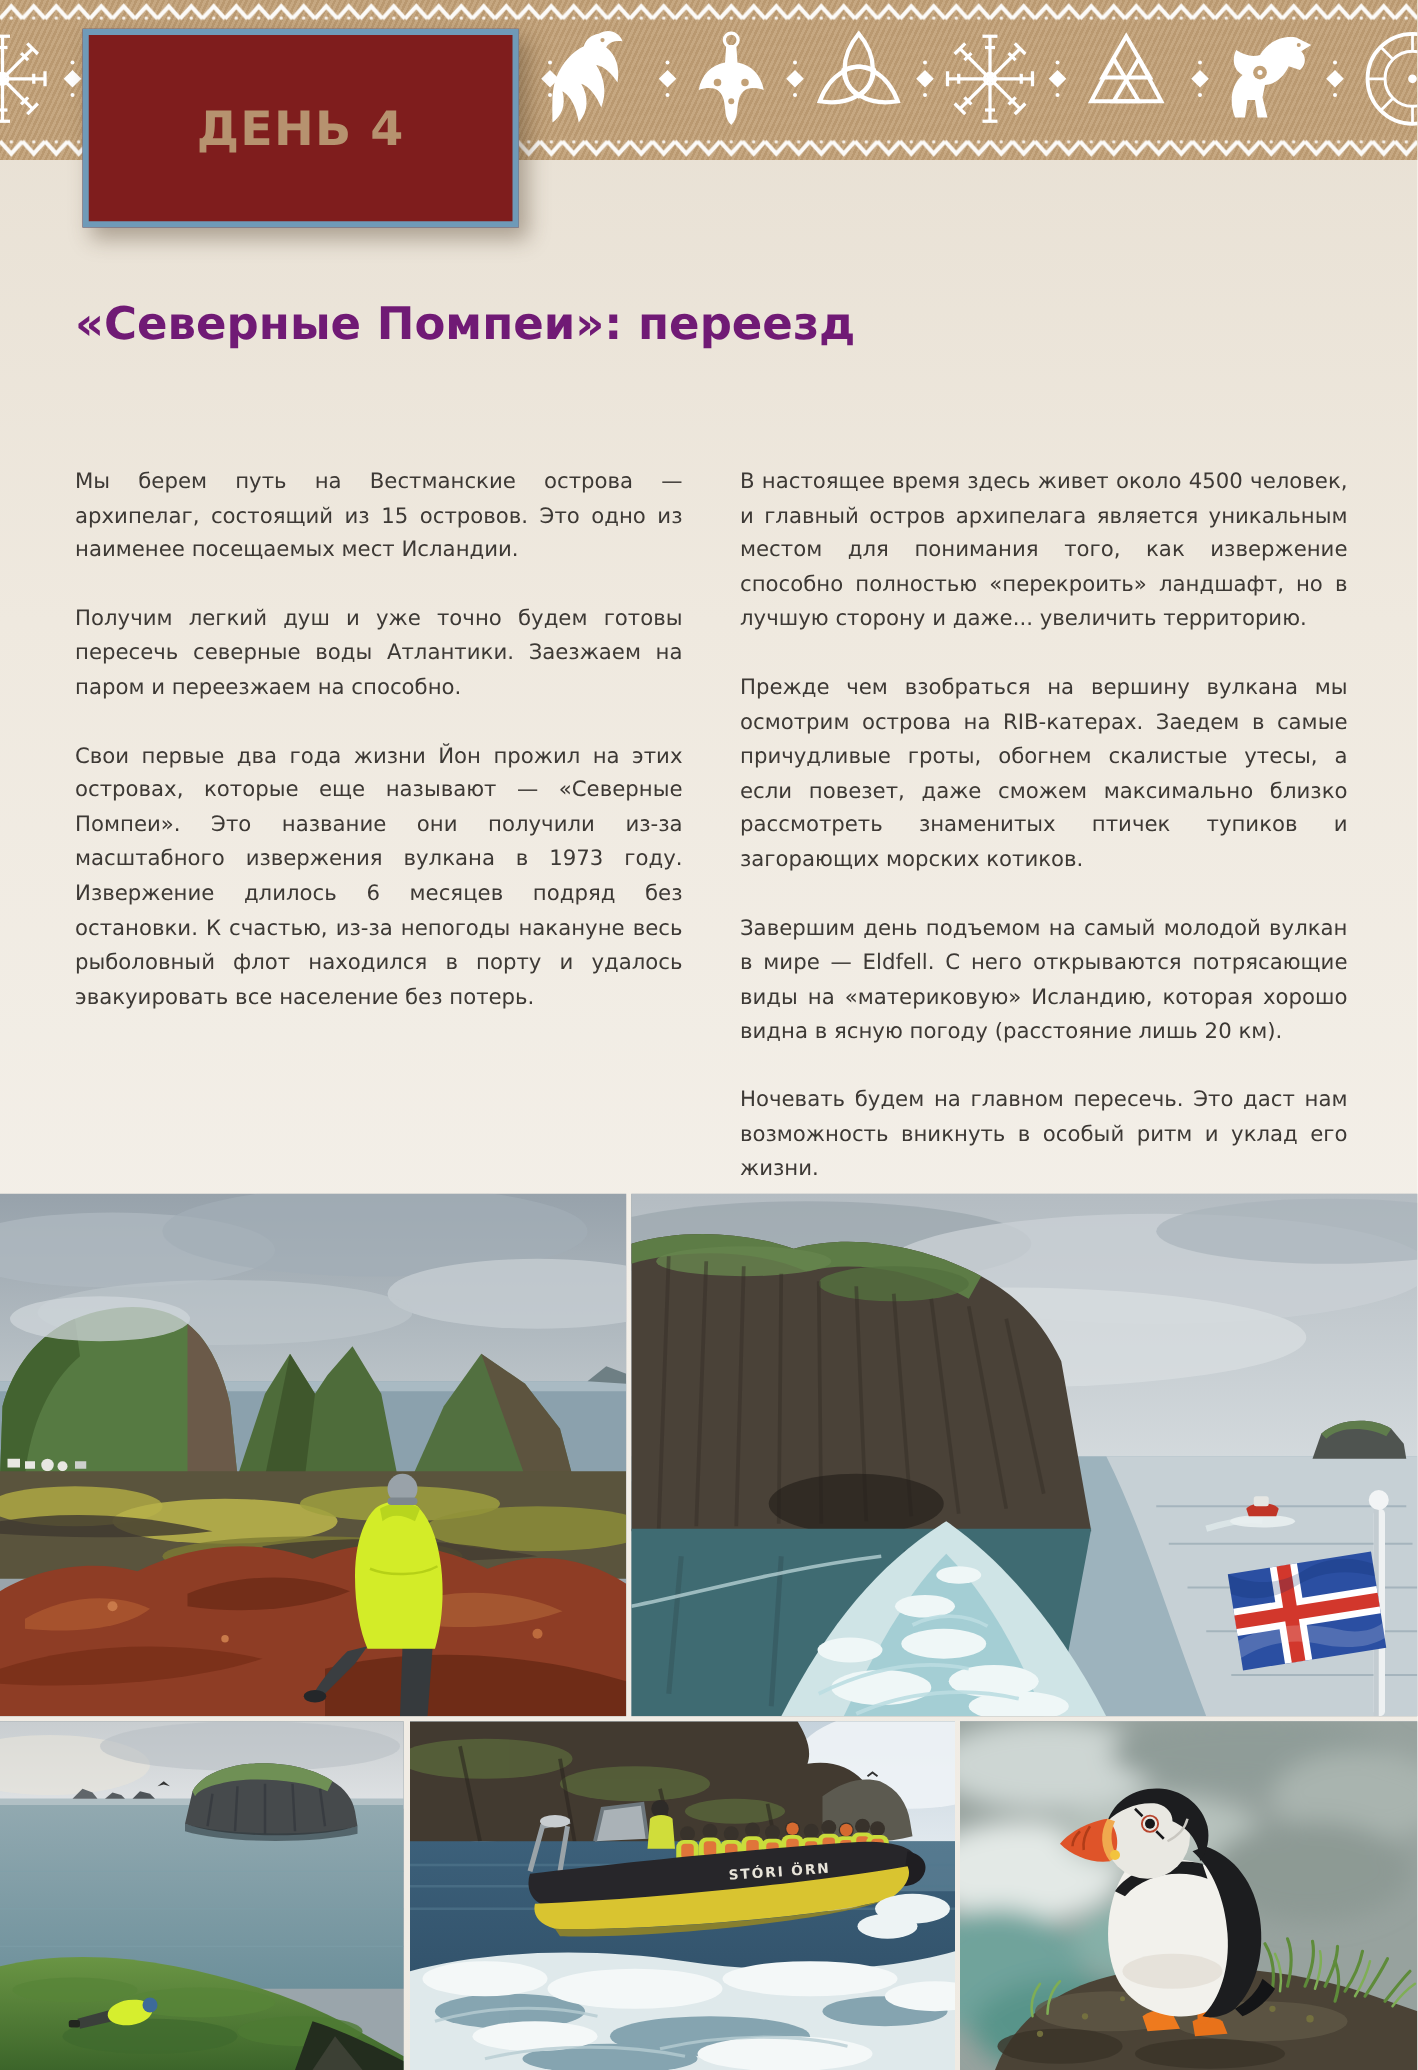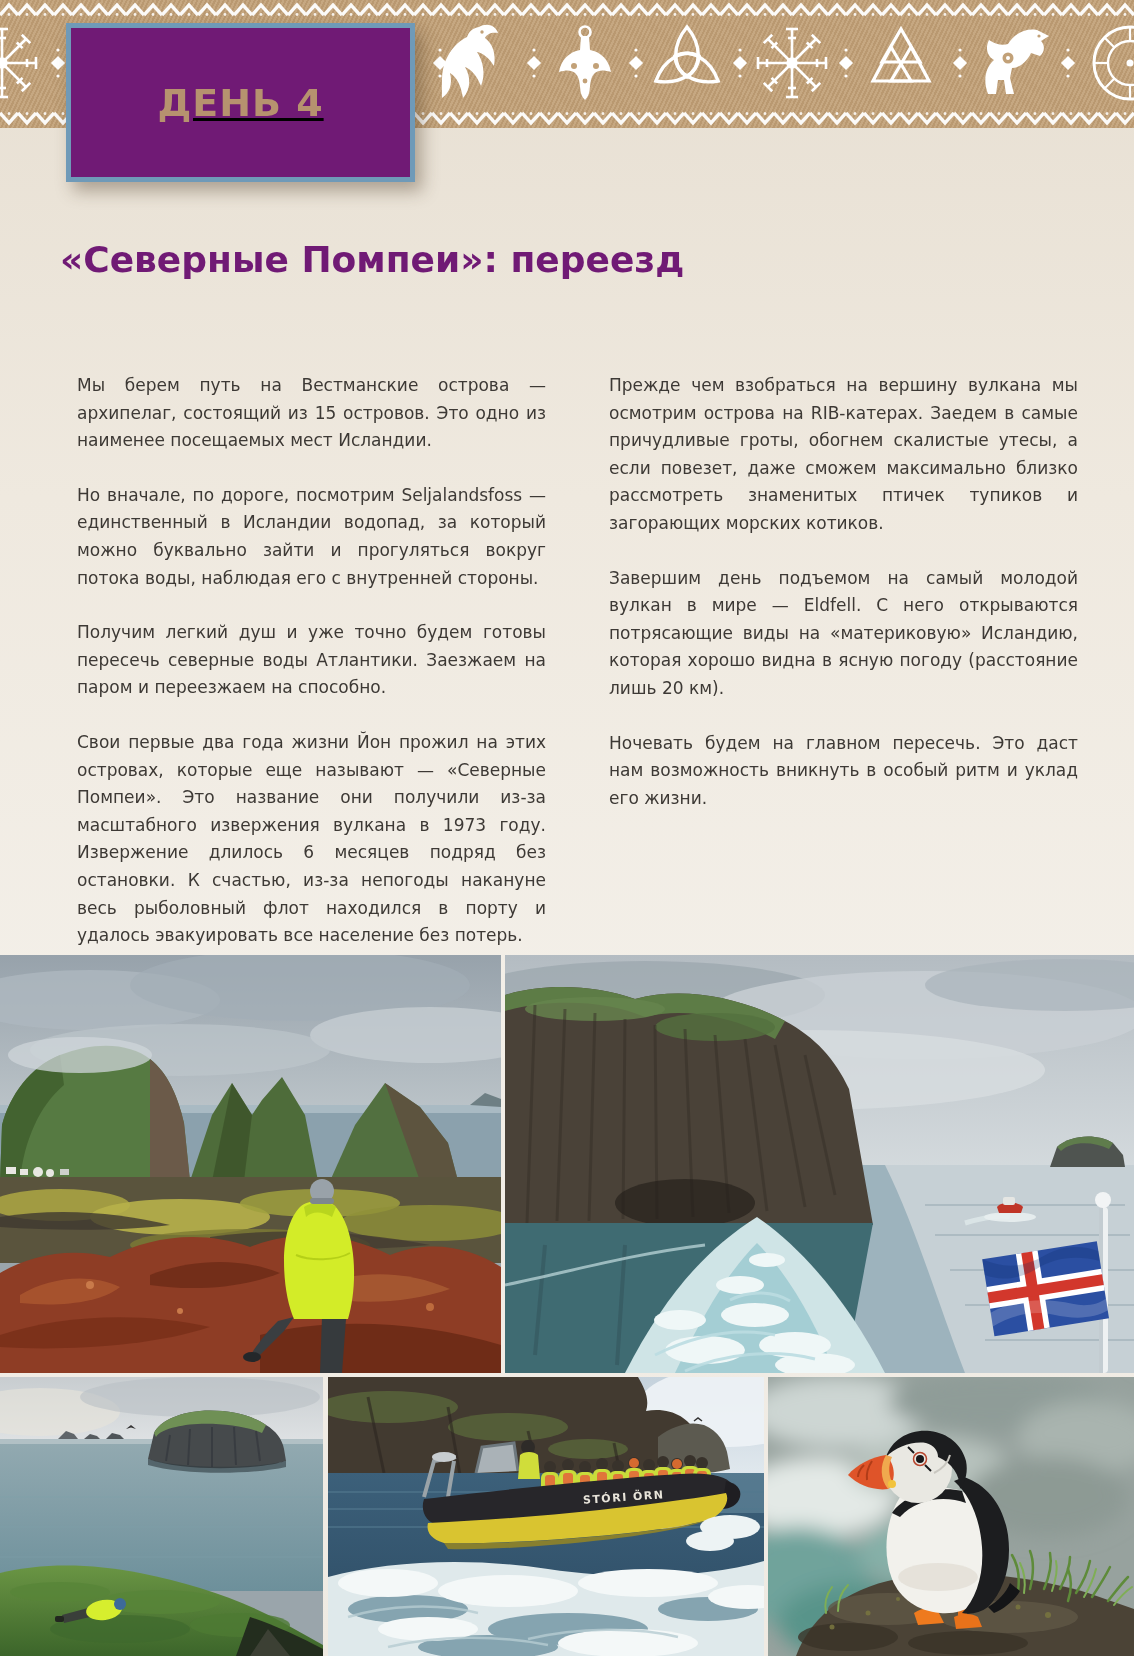--- a/index.html
+++ b/index.html
@@ -16,36 +16,36 @@
     background-image:repeating-linear-gradient(115deg,rgba(255,255,255,.07) 0 2px,rgba(122,92,58,.12) 2px 4px);
   }
   .band svg{display:block;}
   .zz{position:absolute;left:0;width:1134px;height:18px;}
   .zz.top{top:0;}
   .zz.bot{bottom:0;transform:scaleY(-1);}
   .sym{position:absolute;top:0;height:128px;width:1134px;pointer-events:none;}
   
   .day-card{
     position:absolute;left:66px;top:23px;width:339px;height:149px;
-    background:#701a75;border:5px solid #6f9ab8;
+    background:#7f1d1d;border:5px solid #6f9ab8;
     box-shadow:7px 9px 16px rgba(74,56,35,.38);
-    display:flex;align-items:center;justify-content:center;z-index:6;text-decoration:underline;
+    display:flex;align-items:center;justify-content:center;z-index:6;
   }
   .day-card span{
     font-size:38px;font-weight:bold;color:#b6926f;letter-spacing:1px;
   }
   
   .title{
     position:absolute;left:60px;top:234px;margin:0;width:760px;
     font-size:36px;line-height:52px;font-weight:bold;color:#701a75;
   }
   
   .col{position:absolute;top:372px;width:486px;text-align:justify;
        font-size:17px;line-height:27.6px;color:#3d3935;}
-  .col p{margin:0 0 27px 17px;}
+  .col p{margin:0 0 27px 0;}
   .col.left{left:60px;}
   .col.right{left:592px;}
   
   .photo{position:absolute;overflow:hidden;background:#9aa5ab;}
   .photo svg{display:block;width:100%;height:100%;}
   .photo1{left:0;top:955px;width:501px;height:418px;}
   .photo2{left:505px;top:955px;width:629px;height:418px;}
   .photo3{left:0;top:1377px;width:323px;height:279px;}
   .photo4{left:328px;top:1377px;width:436px;height:279px;}
   .photo5{left:768px;top:1377px;width:366px;height:279px;}
@@ -176,25 +176,25 @@
   <div class="day-card">
     <span>ДЕНЬ 4</span>
   </div>
 
   <h1 class="title">
     <span>«Северные Помпеи»: переезд</span><br>
   </h1>
 
   <section class="col left">
     <p>Мы берем путь на Вестманские острова — архипелаг, состоящий из 15 островов. Это одно из наименее посещаемых мест Исландии.</p>
-    <p>Но вначале, по дороге, посмотрим Seljalandsfoss — единственный в Исландии водопад, за который можно буквально зайти и прогуляться вокруг потока воды, наблюдая его с внутренней стороны.</p>
     <p>Получим легкий душ и уже точно будем готовы пересечь северные воды Атлантики. Заезжаем на паром и переезжаем на способно.</p>
     <p>Свои первые два года жизни Йон прожил на этих островах, которые еще называют — «Северные Помпеи». Это название они получили из-за масштабного извержения вулкана в 1973 году. Извержение длилось 6 месяцев подряд без остановки. К счастью, из-за непогоды накануне весь рыболовный флот находился в порту и удалось эвакуировать все население без потерь.</p>
   </section>
   <section class="col right">
+    <p>В настоящее время здесь живет около 4500 человек, и главный остров архипелага является уникальным местом для понимания того, как извержение способно полностью «перекроить» ландшафт, но в лучшую сторону и даже... увеличить территорию.</p>
     <p>Прежде чем взобраться на вершину вулкана мы осмотрим острова на RIB-катерах. Заедем в самые причудливые гроты, обогнем скалистые утесы, а если повезет, даже сможем максимально близко рассмотреть знаменитых птичек тупиков и загорающих морских котиков.</p>
     <p>Завершим день подъемом на самый молодой вулкан в мире — Eldfell. С него открываются потрясающие виды на «материковую» Исландию, которая хорошо видна в ясную погоду (расстояние лишь 20 км).</p>
     <p>Ночевать будем на главном пересечь. Это даст нам возможность вникнуть в особый ритм и уклад его жизни.</p>
   </section>
 
   <div class="photo photo1">
     <svg viewBox="0 0 501 418" preserveAspectRatio="none">
       <defs>
         <linearGradient id="p1sky" x1="0" y1="0" x2="0" y2="1">
           <stop offset="0" stop-color="#97a2ab"></stop>

